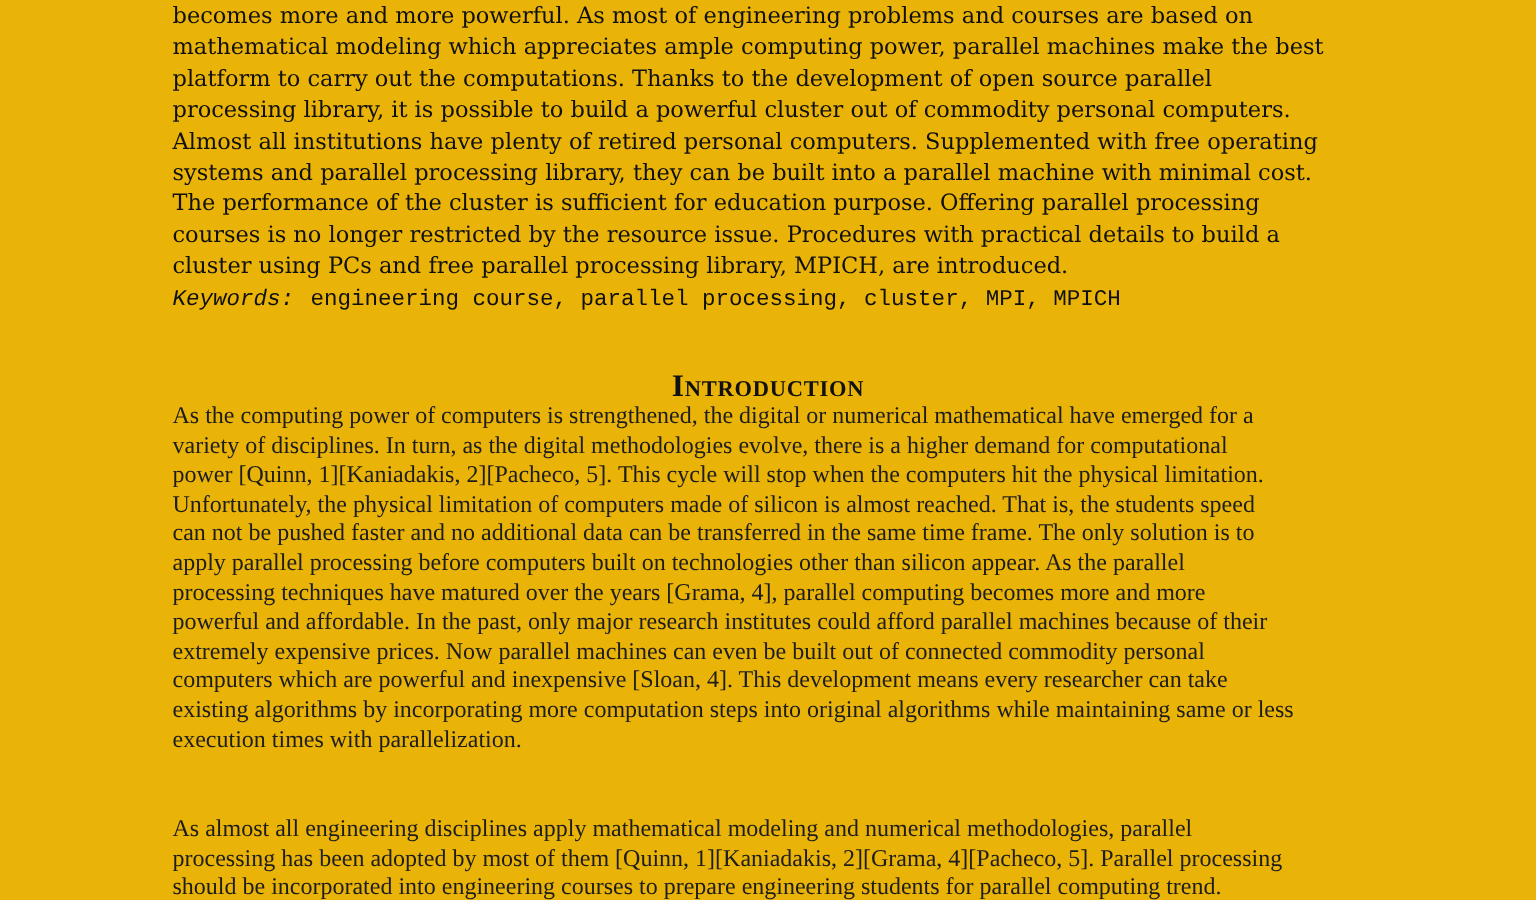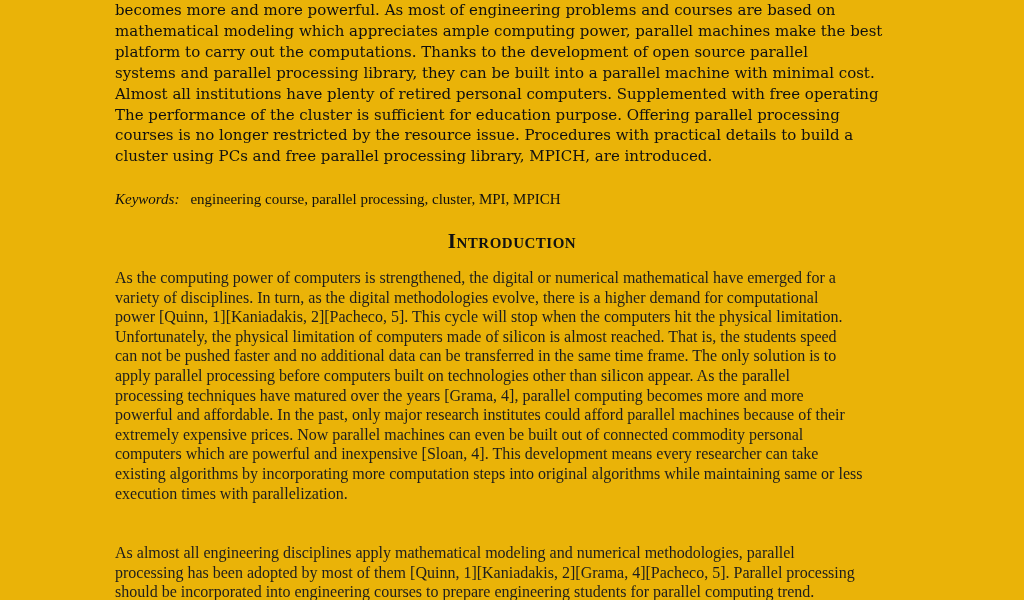--- a/index.html
+++ b/index.html
@@ -22,36 +22,36 @@
     font-family: "DejaVu Serif", serif;
     font-size: 15px;
     line-height: 20.9px;
     color: #101010;
     white-space: nowrap;
   }
   .keywords {
     position: absolute;
     left: 115px;
     top: 191px;
-    font-family: Liberation Serif, serif;
+    font-family: Liberation Mono, monospace;
     font-size: 15px;
     color: #101010;
     white-space: nowrap;
   }
   .kw-label {
     font-style: italic;
     margin-right: 11px;
   }
   
   .heading {
     position: absolute;
     left: 0;
     right: 0;
     top: 229px;
-    margin: 0;
+    margin: 16px;
     text-align: center;
     font-family: "Liberation Serif", serif;
     font-weight: bold;
     font-size: 21px;
     font-variant: small-caps;
     letter-spacing: 0.5px;
     color: #111111;
   }
   
   .para {
@@ -68,22 +68,23 @@
 </style>
 </head>
 <body>
 
 <div class="page">
 
   <div class="abstract">
     <div class="aline">becomes more and more powerful. As most of engineering problems and courses are based on</div>
     <div class="aline">mathematical modeling which appreciates ample computing power, parallel machines make the best</div>
     <div class="aline">platform to carry out the computations. Thanks to the development of open source parallel</div>
+    <div class="aline">processing library, it is possible to build a powerful cluster out of commodity personal computers.</div>
+    <div class="aline">Almost all institutions have plenty of retired personal computers. Supplemented with free operating</div>
     <div class="aline">systems and parallel processing library, they can be built into a parallel machine with minimal cost.</div>
-    <div class="aline">Almost all institutions have plenty of retired personal computers. Supplemented with free operating</div>
     <div class="aline">The performance of the cluster is sufficient for education purpose. Offering parallel processing</div>
     <div class="aline">courses is no longer restricted by the resource issue. Procedures with practical details to build a</div>
     <div class="aline">cluster using PCs and free parallel processing library, MPICH, are introduced.</div>
   </div>
 
   <div class="keywords">
     <span class="kw-label">Keywords:</span><span class="kw-text">engineering course, parallel processing, cluster, MPI, MPICH</span>
   </div>
 
   <h1 class="heading">Introduction</h1>

